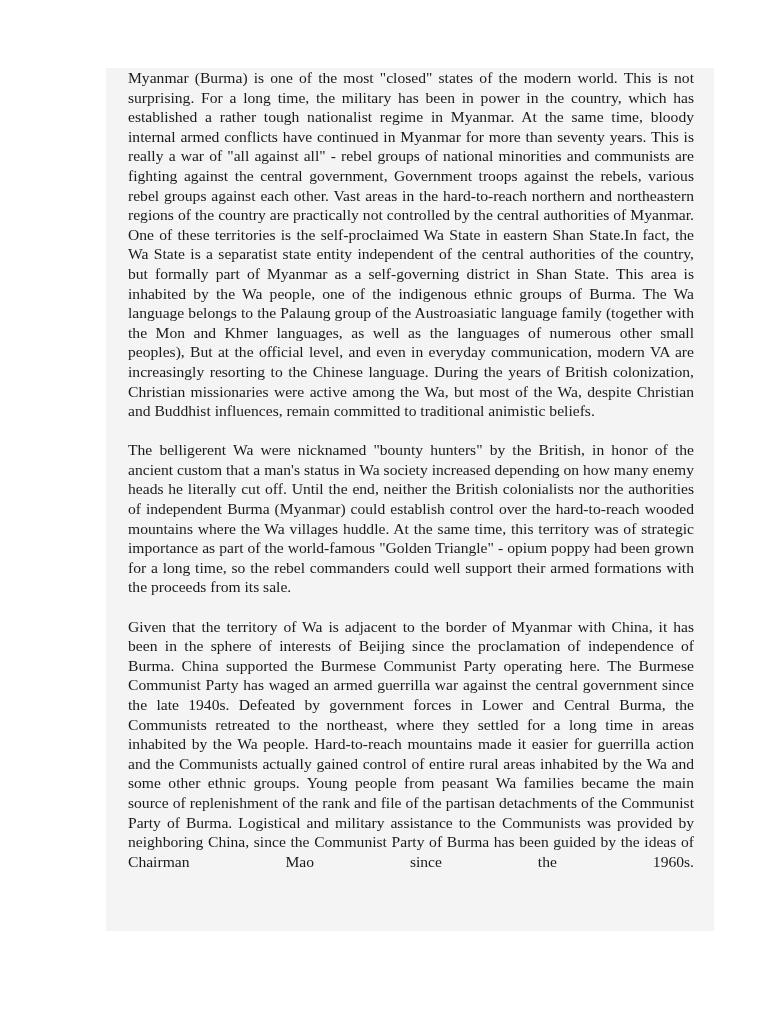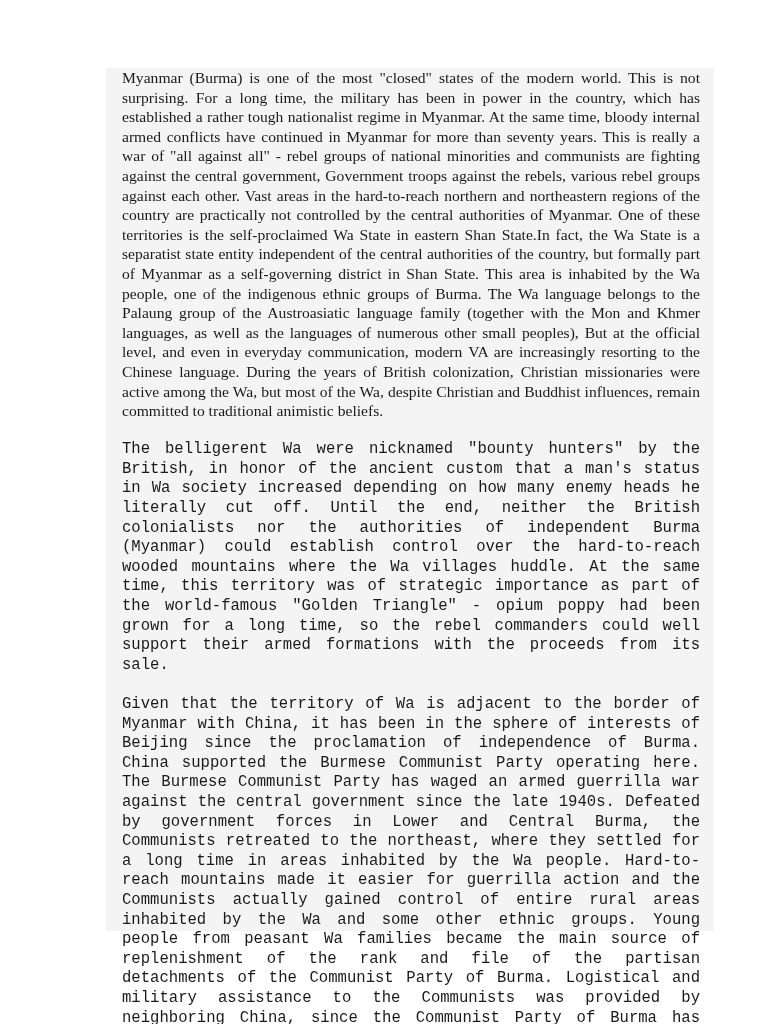--- a/index.html
+++ b/index.html
@@ -23,31 +23,30 @@
     position: absolute;
     left: 106px;
     top: 68px;
     width: 608px;
     height: 863px;
     background: #f4f4f4;
     box-sizing: border-box;
     padding: 0 2px 0 4px;
   }
   .para {
-    margin: 12px;
+    margin: 18px;
     font-family: "Liberation Serif", "DejaVu Serif", serif;
     font-size: 15.6px;
     line-height: 19.6px;
     color: #1a1a1a;
     text-align: justify;
     letter-spacing: 0px;
   }
   .para + .para {
     margin-top: 19.6px;
-    font-family: Liberation Mono, monospace;
   }
   .p1 { margin-top: 0; }
   .p3 { text-align-last: justify; }
 </style>
 </head>
 <body>
 
 <div class="page">
   <div class="text-block">
     <p class="para p1">Myanmar (Burma) is one of the most "closed" states of the modern world. This is not surprising. For a long time, the military has been in power in the country, which has established a rather tough nationalist regime in Myanmar. At the same time, bloody internal armed conflicts have continued in Myanmar for more than seventy years. This is really a war of "all against all" - rebel groups of national minorities and communists are fighting against the central government,  Government troops against the rebels, various rebel groups against each other. Vast areas in the hard-to-reach northern and northeastern regions of the country are practically not controlled by the central authorities of Myanmar. One of these territories is the self-proclaimed Wa State in eastern Shan State.In fact, the Wa State  is a separatist state entity independent of the central authorities of the country, but formally part of Myanmar as a self-governing district in Shan State. This area is inhabited by the Wa people, one of the indigenous ethnic groups of Burma. The Wa language belongs to the Palaung group of the Austroasiatic language family (together with the Mon and Khmer languages, as well as the languages of numerous other small peoples),  But at the official level, and even in everyday communication, modern VA are increasingly resorting to the Chinese language. During the years of British colonization, Christian missionaries were active among the Wa, but most of the Wa, despite Christian and Buddhist influences, remain committed to traditional animistic beliefs.</p>

